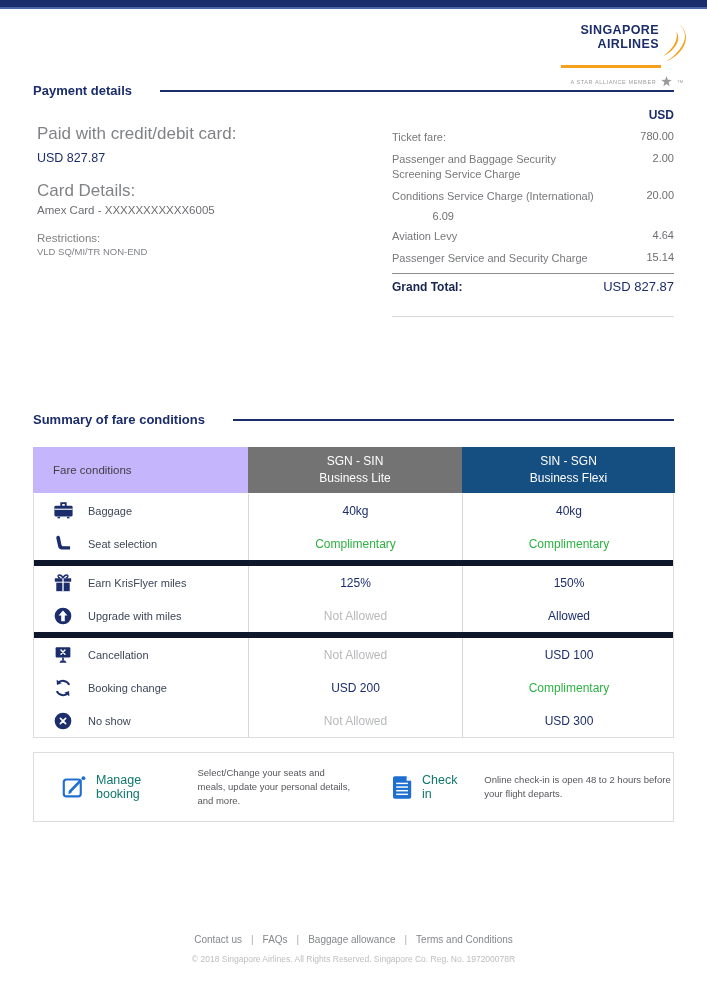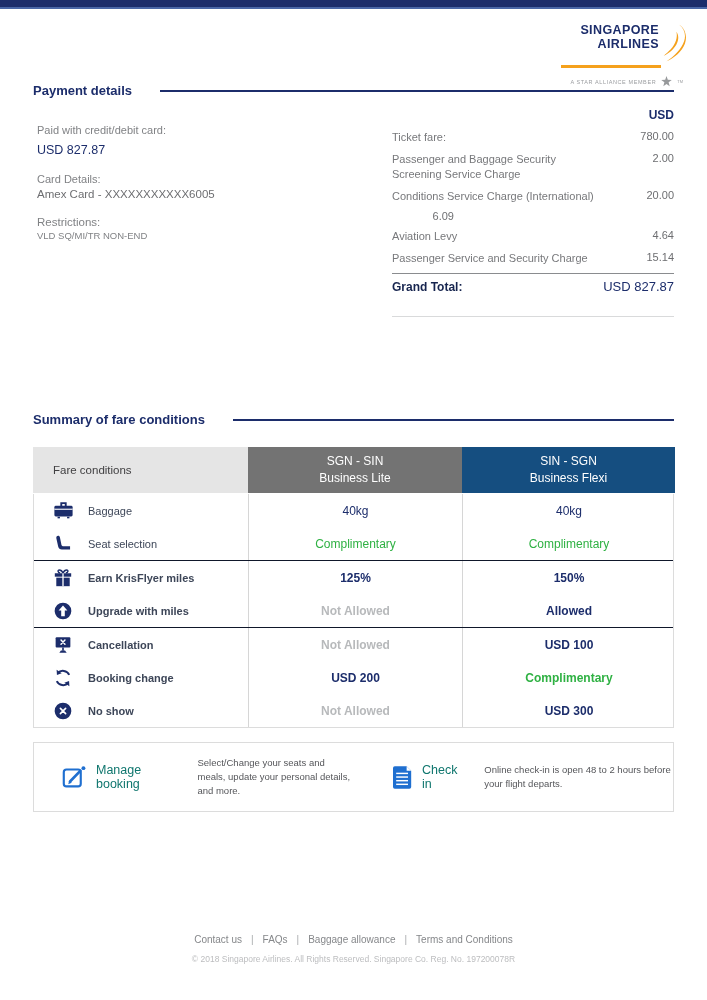--- a/index.html
+++ b/index.html
@@ -21,46 +21,46 @@
   .alliance-row .tm { font-size:4px; color:#9b9da0; }
 
   
   .sec-head { display:flex; align-items:center; padding:0 33px; }
   .sec-head h2 { font-size:13px; color:#1c2d6b; font-weight:bold; white-space:nowrap; }
   .sec-head .rule { flex:1; height:2px; background:#1c2d6b; margin-left:28px; }
 
   
   .pay-cols { display:flex; justify-content:space-between; padding:10px 33px 0 37px; }
   .pay-left { width:330px; padding-top:16px; font-size:11px; color:#808285; }
-  .pay-left .lbl { color:#808285; font-size:11px; }
+  .pay-left .lbl { color:#808285; font-size:17px; }
   .pay-left .amount { color:#1c2d6b; font-size:12.5px; margin:7px 0 16px; }
   .pay-left .card-val { color:#6d6e71; font-size:11.5px; margin:3px 0 16px; }
   .pay-left .restrict-lbl { font-size:11.5px; }
   .pay-left .restrict-val { font-size:9.5px; margin-top:2px; }
   .pay-right { width:282px; }
   .usd-head { text-align:right; color:#1c2d6b; font-weight:bold; font-size:12px; margin-bottom:8px; }
   .fee-row { display:flex; align-items:flex-start; margin-bottom:7px; }
   .fee-row .f-lbl { flex:1; font-size:11px; color:#77787b; line-height:1.35; padding-right:12px; }
   .fee-row .f-amt { width:62px; text-align:right; font-size:11px; color:#6d6e71; }
   .grand-row { display:flex; align-items:center; border-top:1px solid #8a8c8f; border-bottom:1px solid #d9dadb;
                margin-top:3px; padding:5px 0 22px; }
   .grand-row .g-lbl { flex:1; font-size:12px; color:#17254f; font-weight:bold; }
   .grand-row .g-amt { font-size:13px; color:#1c2d6b; }
 
   
   .summary-sec { margin-top:95px; }
   .fare-table { margin:20px 33px 0; }
   .ft-head { display:grid; grid-template-columns:215px 214px 213px; }
-  .ft-head .c0 { background:#e5e5e5; color:#414042; font-size:11.5px; display:flex; align-items:center; padding-left:20px; height:46px; }
+  .ft-head .c0 { background:#c4b5fd; color:#414042; font-size:11.5px; display:flex; align-items:center; padding-left:20px; height:46px; }
   .ft-head .c1 { background:#737373; }
   .ft-head .c2 { background:#154e80; }
   .ft-head .c1,.ft-head .c2 { color:#fff; font-size:12px; display:flex; flex-direction:column; justify-content:center; align-items:center; line-height:1.45; height:46px; }
   .ft-body { margin-top:1px; border:1px solid #dcdcdc; border-top:none; }
   .ft-group { }
-  .ft-group + .ft-group { border-top:1px solid #0f172a;font-weight:bold; }
+  .ft-group + .ft-group { border-top:6px solid #0f172a; }
   .frow { display:grid; grid-template-columns:214px 214px 213px; height:33px; }
   .frow .rc0 { display:flex; align-items:center; gap:14px; padding-left:18px; }
   .frow .rc0 .ico { width:22px; display:flex; justify-content:center; }
   .frow .rc0 .rlbl { font-size:11px; color:#3d4658; }
   .frow .rc1, .frow .rc2 { display:flex; align-items:center; justify-content:center; font-size:12px; border-left:1px solid #d6d6d6; }
   .tone-navy { color:#1c2d6b; }
   .tone-green { color:#2fb143; }
   .tone-muted { color:#b7b9bb; }
 
   

